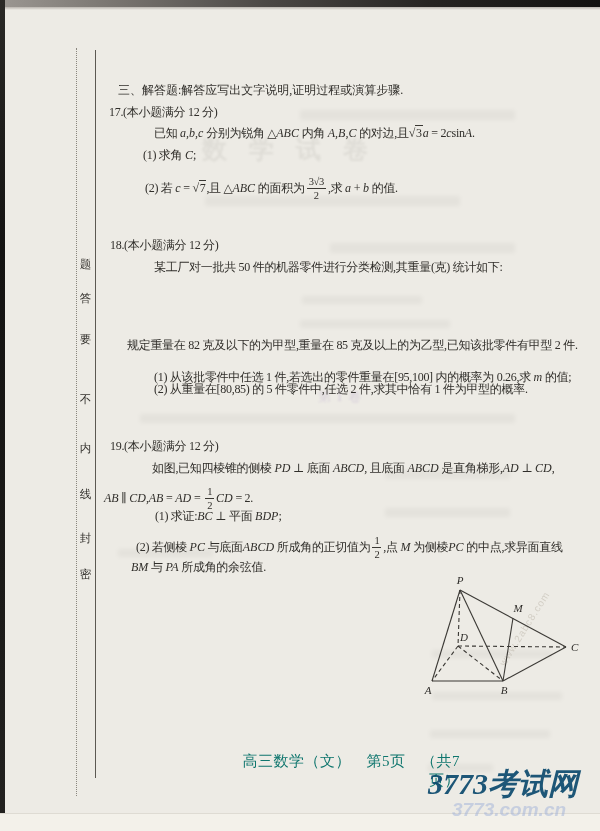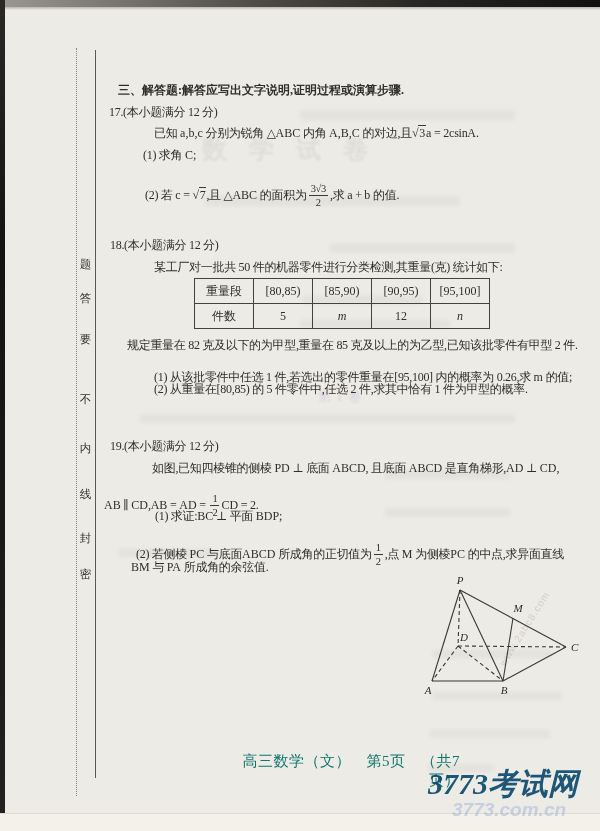--- a/index.html
+++ b/index.html
@@ -17,24 +17,24 @@
   .scan-edge-bottom{position:absolute;left:0;top:813px;width:600px;height:18px;
     background:#f3f1ea;border-top:1px solid #dedbd3;}
   
   .dotted-line{position:absolute;left:76px;top:48px;height:748px;width:0;border-left:1px dotted #8a867e;}
   .solid-line{position:absolute;left:95px;top:50px;height:728px;width:0;border-left:1.5px solid #5c5952;}
   .bind-char{position:absolute;left:79px;width:13px;text-align:center;
     font:11.5px "Liberation Serif","DejaVu Serif",serif;color:#34322e;}
   
   .ln{position:absolute;white-space:nowrap;font-size:12px;line-height:16px;
     color:#302e2a;letter-spacing:-0.3px;}
-  .bold{font-weight:700;letter-spacing:0;}
-  .mi{letter-spacing:0;}
+  .bold{font-weight:400;letter-spacing:0;}
+  .mi{font-style:italic;letter-spacing:0;}
   .frac{display:inline-flex;flex-direction:column;align-items:center;vertical-align:middle;
-    margin:11px 2px;font-size:10.5px;line-height:1.15;}
+    margin:4px 2px;font-size:10.5px;line-height:1.15;}
   .frac .num{border-bottom:1px solid #3a3833;padding:0 2px;}
   .frac .den{padding-top:0.5px;}
   .sqrt .rad{border-top:1px solid #3a3833;padding:0 1px;}
   
   .wtable{position:absolute;left:194px;top:278px;border-collapse:collapse;}
   .wtable td{border:1.4px solid #45423c;font-family:"Liberation Serif","DejaVu Serif",serif;
     font-size:12px;color:#302e2a;text-align:center;height:24px;padding:0 6px;min-width:46px;}
   .wtable td.vi{font-style:italic;}
   
   .fig{position:absolute;left:390px;top:572px;}
@@ -104,38 +104,20 @@
   <div class="ln" style="left:154px;top:125px"><span>已知 </span><span class="mi">a,b,c</span><span> 分别为锐角 △</span><span class="mi">ABC</span><span> 内角 </span><span class="mi">A,B,C</span><span> 的对边,且</span><span class="sqrt"><span>√</span><span class="rad">3</span></span><span class="mi">a</span><span> = 2</span><span class="mi">c</span><span>sin</span><span class="mi">A</span><span>.</span></div>
   <div class="ln" style="left:143px;top:147px"><span>(1) 求角 </span><span class="mi">C</span><span>;</span></div>
   <div class="ln" style="left:145px;top:172px"><span>(2) 若 </span><span class="mi">c</span><span> = </span><span class="sqrt"><span>√</span><span class="rad">7</span></span><span>,且 △</span><span class="mi">ABC</span><span> 的面积为</span><span class="frac">
         <span class="num">3√3</span>
         <span class="den">2</span>
       </span><span>,求 </span><span class="mi">a</span><span> + </span><span class="mi">b</span><span> 的值.</span></div>
 
   <div class="ln" style="left:110px;top:237px">18.(本小题满分 12 分)</div>
   <div class="ln" style="left:154px;top:259px">某工厂对一批共 50 件的机器零件进行分类检测,其重量(克) 统计如下:</div>
 
-  <table class="wtable">
-    <tbody>
-        <tr>
-      <td>重量段</td>
-      <td>[80,85)</td>
-      <td>[85,90)</td>
-      <td>[90,95)</td>
-      <td>[95,100]</td>
-    </tr>
-    <tr>
-      <td>件数</td>
-      <td>5</td>
-      <td class="vi">m</td>
-      <td>12</td>
-      <td class="vi">n</td>
-    </tr>
-  </tbody>
-    </table>
 
   <div class="ln" style="left:127px;top:337px">规定重量在 82 克及以下的为甲型,重量在 85 克及以上的为乙型,已知该批零件有甲型 2 件.</div>
   <div class="ln" style="left:154px;top:369px"><span>(1) 从该批零件中任选 1 件,若选出的零件重量在[95,100] 内的概率为 0.26,求 </span><span class="mi">m</span><span> 的值;</span></div>
   <div class="ln" style="left:154px;top:381px">(2) 从重量在[80,85) 的 5 件零件中,任选 2 件,求其中恰有 1 件为甲型的概率.</div>
 
   <div class="ln" style="left:110px;top:438px">19.(本小题满分 12 分)</div>
   <div class="ln" style="left:152px;top:460px"><span>如图,已知四棱锥的侧棱 </span><span class="mi">PD</span><span> ⊥ 底面 </span><span class="mi">ABCD</span><span>, 且底面 </span><span class="mi">ABCD</span><span> 是直角梯形,</span><span class="mi">AD</span><span> ⊥ </span><span class="mi">CD</span><span>,</span></div>
   <div class="ln" style="left:104px;top:482px"><span class="mi">AB</span><span> ∥ </span><span class="mi">CD</span><span>,</span><span class="mi">AB</span><span> = </span><span class="mi">AD</span><span> = </span><span class="frac">
         <span class="num">1</span>
         <span class="den">2</span>

